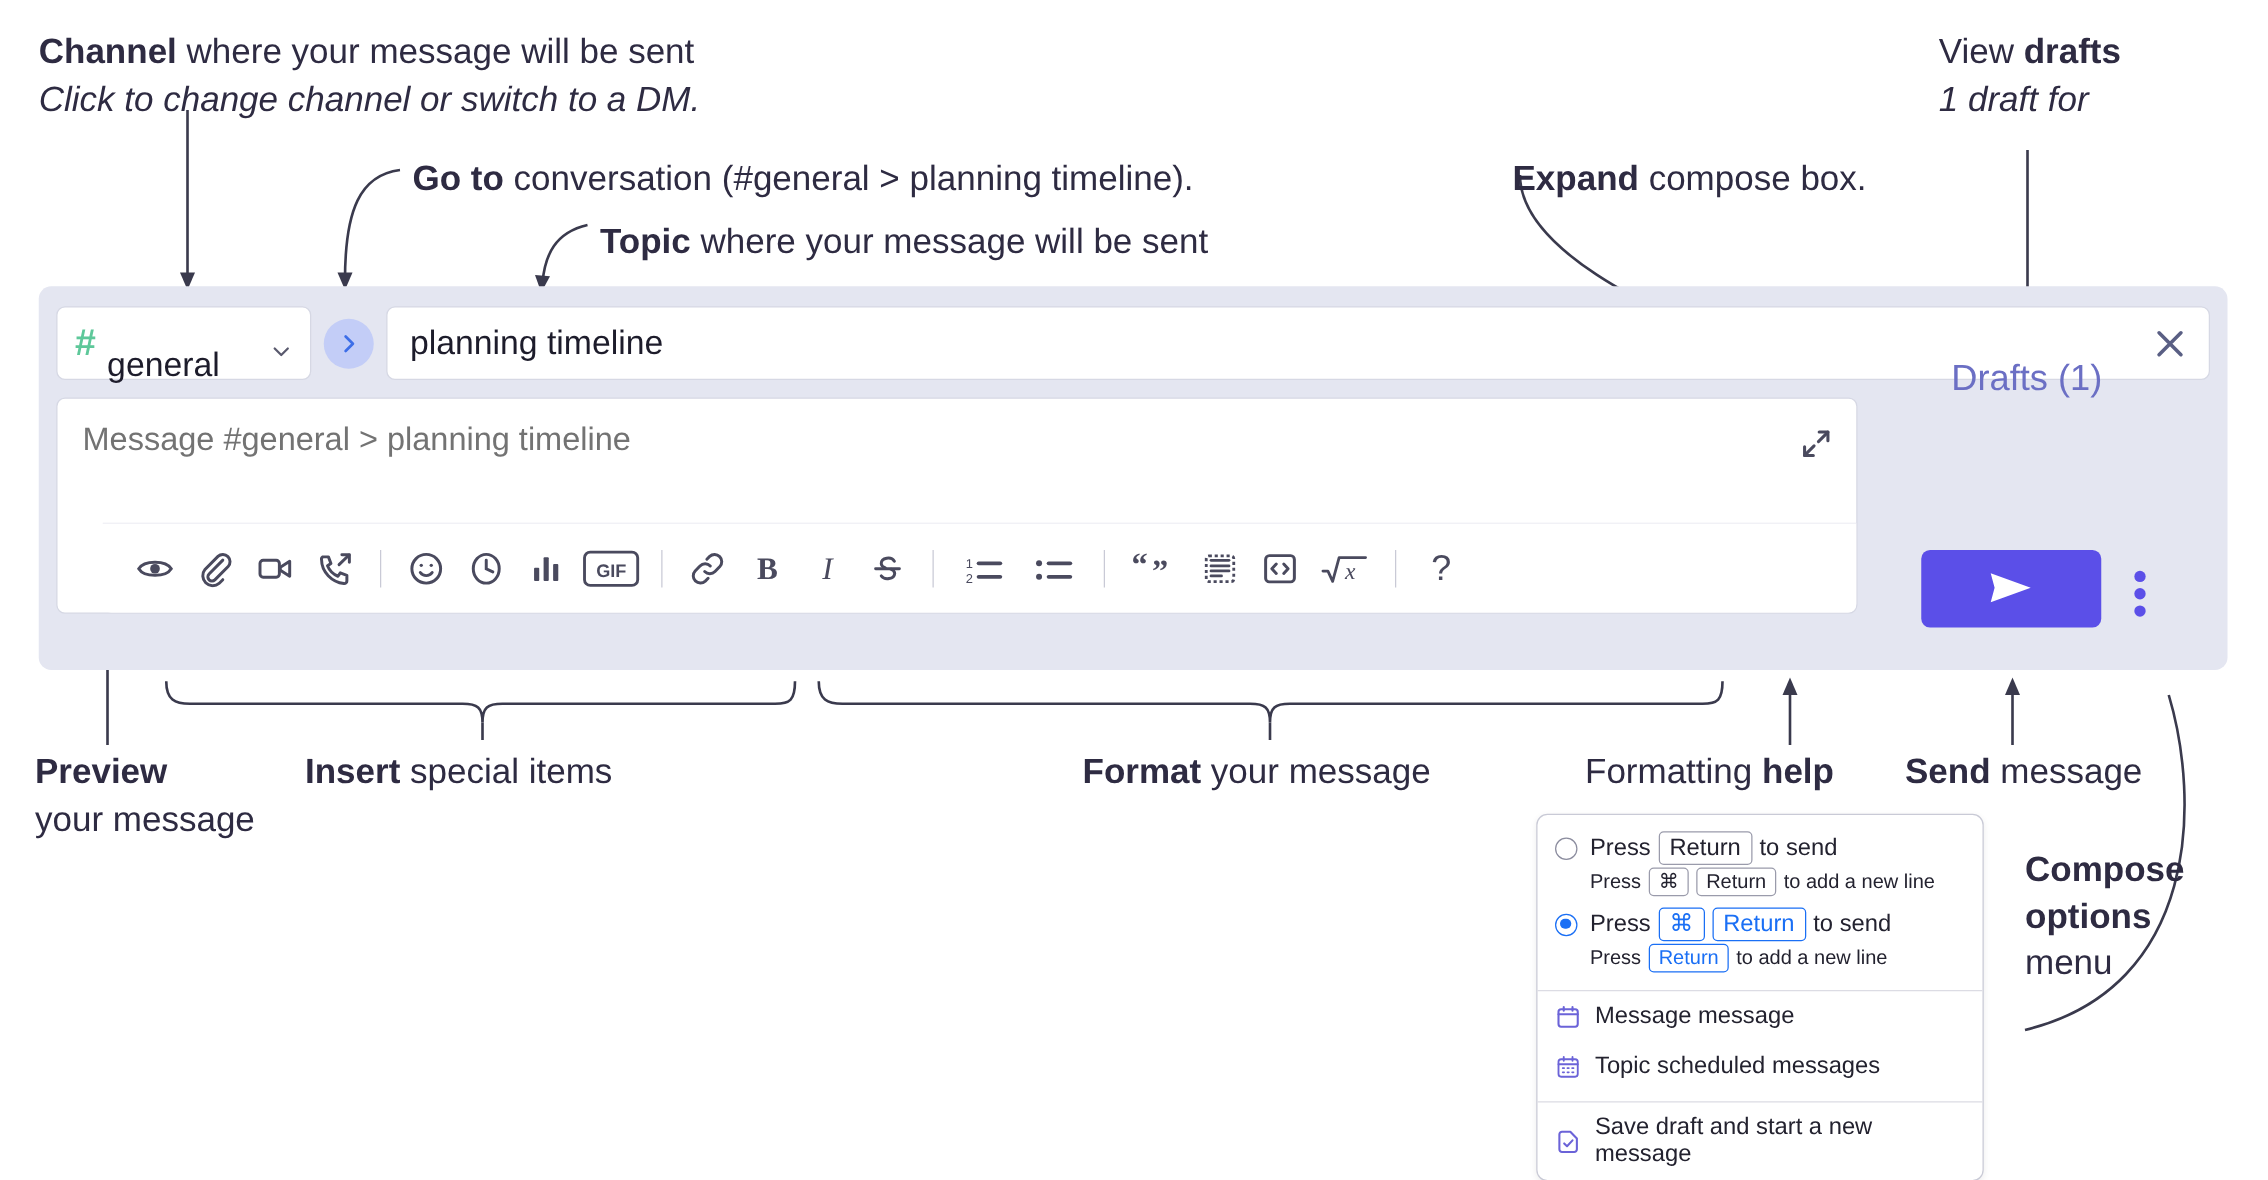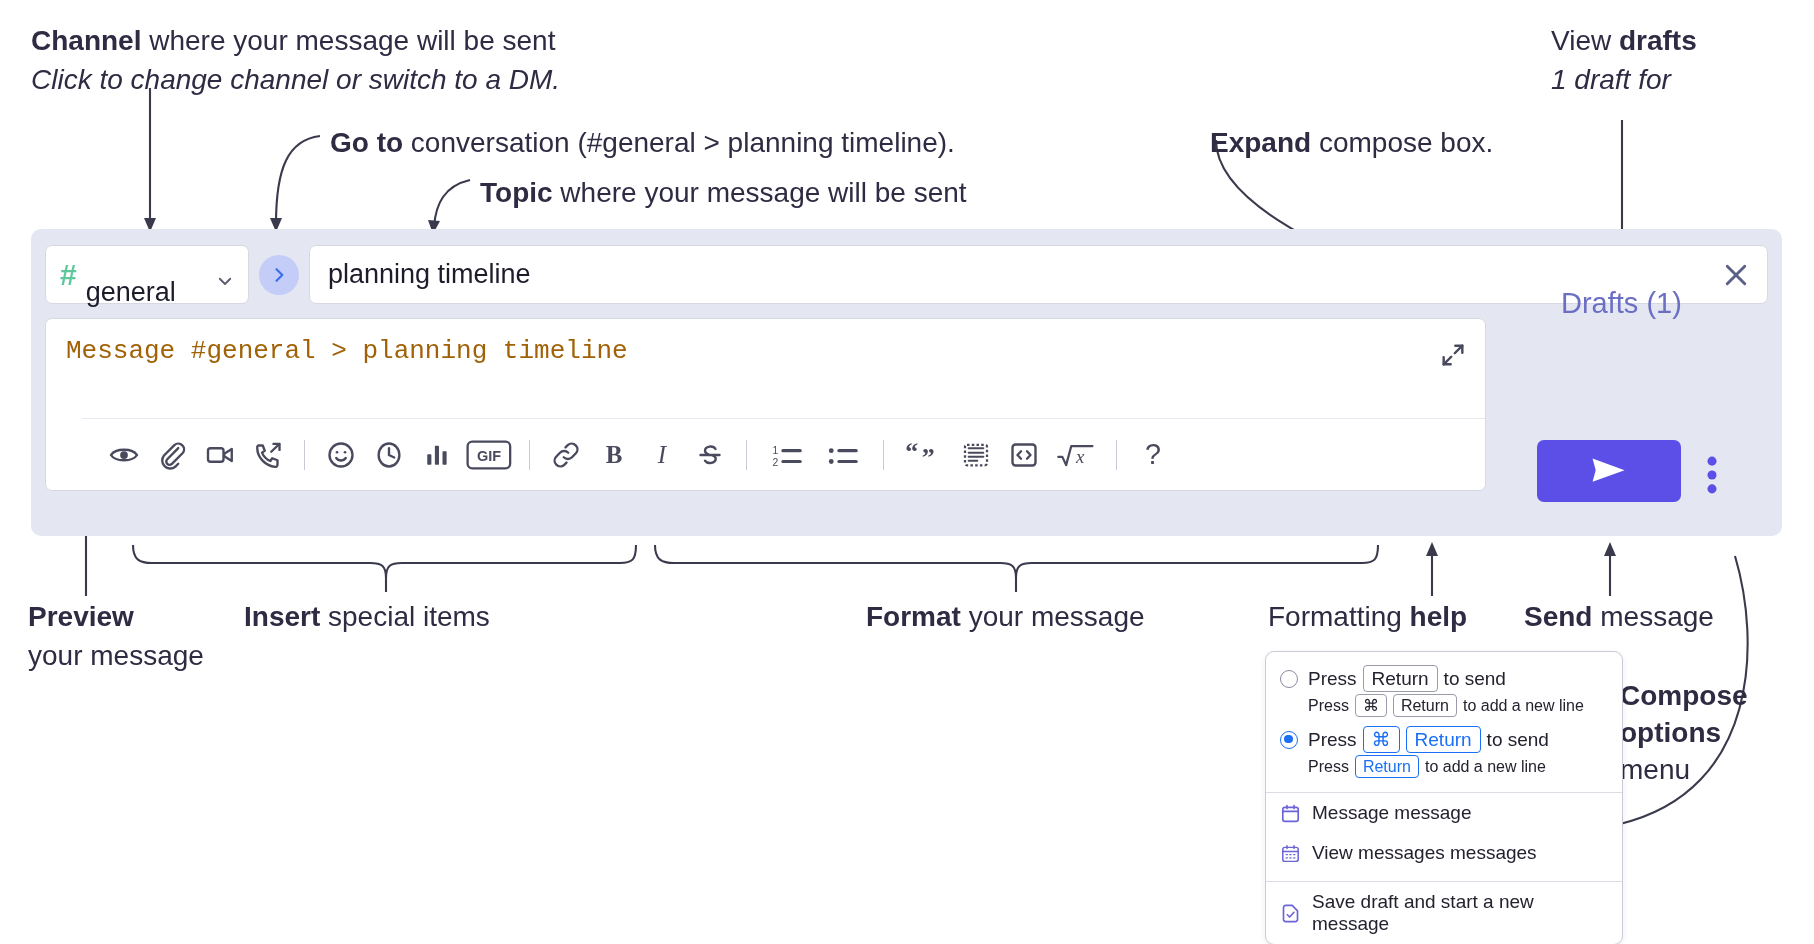--- a/index.html
+++ b/index.html
@@ -53,21 +53,21 @@
     display:flex; align-items:center; padding:0 16px 0 18px;
     font-size:27px; color:#1d1c2b;
   }
   .topic-value { flex:1; }
   .topic-clear { width:30px; height:30px; flex:0 0 auto; cursor:pointer; }
 
   .msg-box {
     margin-top:14px; background:#fff; border:1px solid #d6d8e4; border-radius:7px;
     width:1441px; position:relative;
   }
-  .msg-area { height:99px; padding:17px 20px; font-size:26px; color:#a16207;font-family:Liberation Mono, monospace; }
+  .msg-area { height:99px; padding:17px 20px; font-size:26px; color:#737373; }
   .expand-icon { position:absolute; right:18px; top:22px; width:28px; height:28px; cursor:pointer; }
 
   .toolbar {
     height:72px; border-top:1px solid #e6e7ef;
     display:flex; align-items:center; padding:0 18px; gap:0;
     background:#fff; border-radius:0 0 7px 7px;margin-left:36px;
   }
   .tb-btn {
     width:48px; height:48px; display:flex; align-items:center; justify-content:center;
     color:#5a5a6e; cursor:pointer; flex:0 0 auto;
@@ -87,21 +87,20 @@
     cursor:pointer;
   }
   .kebab { position:absolute; left:1707px; top:455px; width:14px; height:40px; cursor:pointer; }
 
   
   .menu {
     position:absolute; left:1229px; top:651px; width:358px;
     background:#ffffff; border:1px solid #c9cad6; border-radius:9px;
     box-shadow:0 2px 6px rgba(0,0,0,.07);
     padding:10px 0 0 0;
-    margin-left:36px;
   }
   .radio-row { display:flex; align-items:center; padding:3px 14px 0 14px; gap:10px; }
   .radio {
     width:18px; height:18px; border-radius:50%; border:1.6px solid #8b8c9e;
     flex:0 0 auto; background:#fff; position:relative;
   }
   .radio.on { border-color:#1a6ff5; }
   .radio.on::after {
     content:""; position:absolute; left:3.2px; top:3.2px; width:8.4px; height:8.4px;
     border-radius:50%; background:#1a6ff5;
@@ -503,21 +502,21 @@
           <rect x="3.2" y="5" width="17.6" height="16" rx="2.4"></rect>
           <path d="M3.2 9.6 L20.8 9.6"></path>
           <path d="M8 3 L8 6.4"></path>
             <path d="M16 3 L16 6.4"></path>
           <g stroke-width="1.5">
             <path d="M7 13.2 h1.4 M11.3 13.2 h1.4 M15.6 13.2 h1.4"></path>
             <path d="M7 17 h1.4 M11.3 17 h1.4 M15.6 17 h1.4"></path>
           </g>
         </svg>
       </span>
-      <span>View messages messages</span>
+      <span>Topic scheduled messages</span>
     </div>
 
     <div class="menu-divider"></div>
 
     <div class="menu-item">
       <span class="mi-icon">
         <svg viewBox="0 0 24 24" width="21" height="21" fill="none" stroke="#6b63d8" stroke-width="1.9" stroke-linecap="round" stroke-linejoin="round">
           <path d="M14 2.8 H6.4 A2.4 2.4 0 0 0 4 5.2 v13.6 a2.4 2.4 0 0 0 2.4 2.4 h11.2 a2.4 2.4 0 0 0 2.4 -2.4 V9Z"></path>
           <path d="M8.4 13.4 L11 16 L16 10.6"></path>
         </svg>

